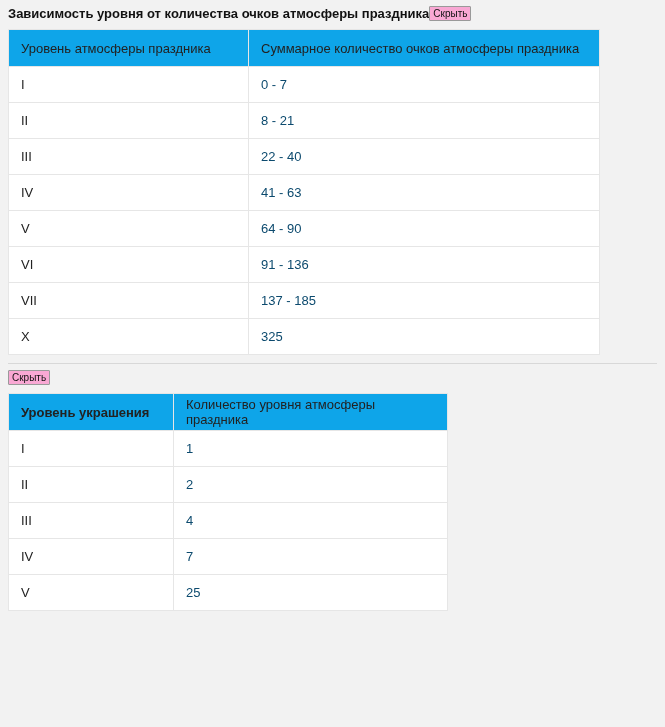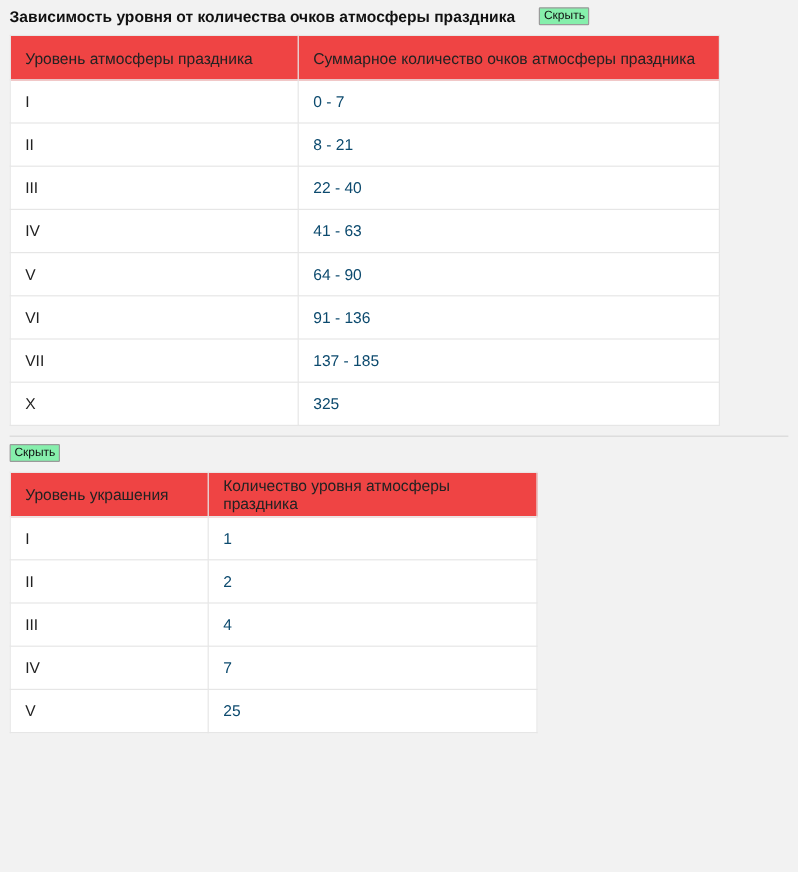--- a/index.html
+++ b/index.html
@@ -19,36 +19,36 @@
     width: 665px;
     box-sizing: border-box;
     padding: 6px 8px 0 8px;
   }
   .section {
     margin: 0 0 8px 0;
   }
   .section-header {
     display: flex;
     align-items: center;
-    gap: 20px;
+    gap: 0;
     margin: 0 0 8px 0;
     line-height: 14px;
   }
   .section-title {
     font-weight: bold;
     font-size: 13px;
     color: #111111;
     white-space: nowrap;
   }
   .collapse-btn {
     font-family: "Liberation Sans", sans-serif;
     font-size: 10px;
     line-height: 11px;
     color: #111111;
-    background: #86efac;
+    background: #f9a8d4;
     border: 1px solid #9a9a9a;
     border-radius: 1px;
     padding: 1px 3px 1px 3px;
     cursor: pointer;
     white-space: nowrap;
   }
   table.data-table {
     border-collapse: collapse;
     background: #ffffff;
     border: 1px solid #e2e2e2;
@@ -60,31 +60,31 @@
     border: 1px solid #e6e6e6;
     text-align: left;
     vertical-align: middle;
     font-weight: normal;
     font-size: 13px;
     padding: 0 12px;
     height: 35px;
   }
   table.data-table thead th {
     color: #222222;
-    background: #ef4444;
+    background: #0ea5e9;
     height: 36px;
   }
   table.data-table tbody td.col-level {
     color: #222222;
   }
   table.data-table tbody td.col-value {
     color: #0c4a6e;
   }
   table.t1 thead th.h-level { width: 215px; }
-  table.t2 thead th.h-level { width: 140px; }
+  table.t2 thead th.h-level { width: 140px; font-weight: bold; }
   .divider {
     border: 0;
     border-top: 1px solid #d8d8d8;
     margin: 0 0 6px 0;
   }
 </style>
 </head>
 <body>
 
 <div class="page">

